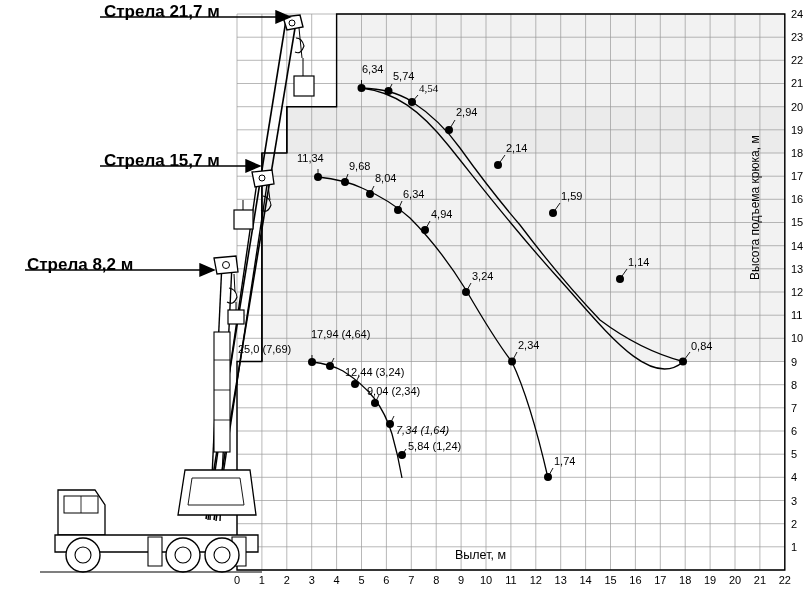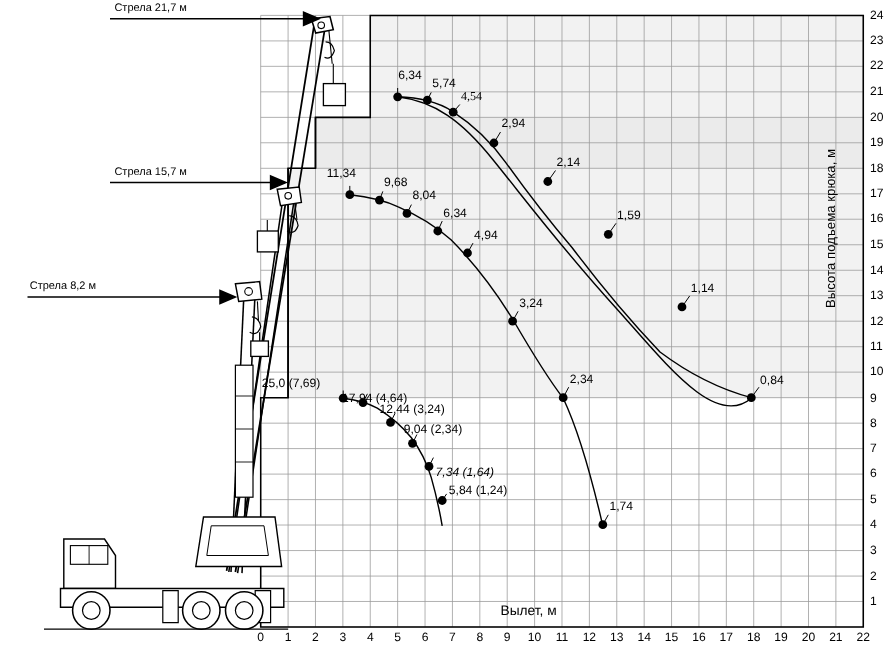--- a/index.html
+++ b/index.html
@@ -13,21 +13,21 @@
   }
   #root{position:absolute;left:0;top:0;width:809px;height:595px;}
   .abs{position:absolute;}
   .lbl{font-size:11px;color:#000;white-space:nowrap;}
   .axis-num{font-size:11px;color:#000;text-align:center;width:14px;}
   .axis-num-r{font-size:11px;color:#000;text-align:left;width:18px;}
   .ylabel{
     font-size:12px;color:#000;white-space:nowrap;
     transform:rotate(-90deg);transform-origin:left top;
   }
-  .boom-label{font-size:10px;color:#000;white-space:nowrap;}
+  .boom-label{font-size:17px;color:#000;white-space:nowrap;font-weight:bold;}
   svg{display:block;}
 </style>
 </head>
 <body>
 
 <div id="root">
 
   <svg class="abs" style="left:0;top:0;" width="809" height="595">
     <defs></defs>
 
@@ -249,21 +249,21 @@
   <div class="abs lbl" style="left:297px;top:152px;">11,34</div>
   <div class="abs lbl" style="left:349px;top:160px;">9,68</div>
   <div class="abs lbl" style="left:375px;top:172px;">8,04</div>
   <div class="abs lbl" style="left:403px;top:188px;">6,34</div>
   <div class="abs lbl" style="left:431px;top:208px;">4,94</div>
   <div class="abs lbl" style="left:472px;top:270px;">3,24</div>
   <div class="abs lbl" style="left:518px;top:339px;">2,34</div>
   <div class="abs lbl" style="left:554px;top:455px;">1,74</div>
 
   <div class="abs lbl" style="left:238px;top:343px;">25,0 (7,69)</div>
-  <div class="abs lbl" style="left:311px;top:356px;text-align:center;">17,94 (4,64)</div>
+  <div class="abs lbl" style="left:311px;top:328px;text-align:center;">17,94 (4,64)</div>
   <div class="abs lbl" style="left:345px;top:366px;">12,44 (3,24)</div>
   <div class="abs lbl" style="left:367px;top:385px;">9,04 (2,34)</div>
   <div class="abs lbl" style="left:396px;top:424px;font-style:italic;">7,34 (1,64)</div>
   <div class="abs lbl" style="left:408px;top:440px;">5,84 (1,24)</div>
 
   <div class="abs" style="left:230px;top:574px;">
     <span class="axis-num abs" style="left:0px;top:0px;">0</span>
     <span class="axis-num abs" style="left:24.9px;top:0px;">1</span>
     <span class="axis-num abs" style="left:49.8px;top:0px;">2</span>
     <span class="axis-num abs" style="left:74.7px;top:0px;">3</span>

